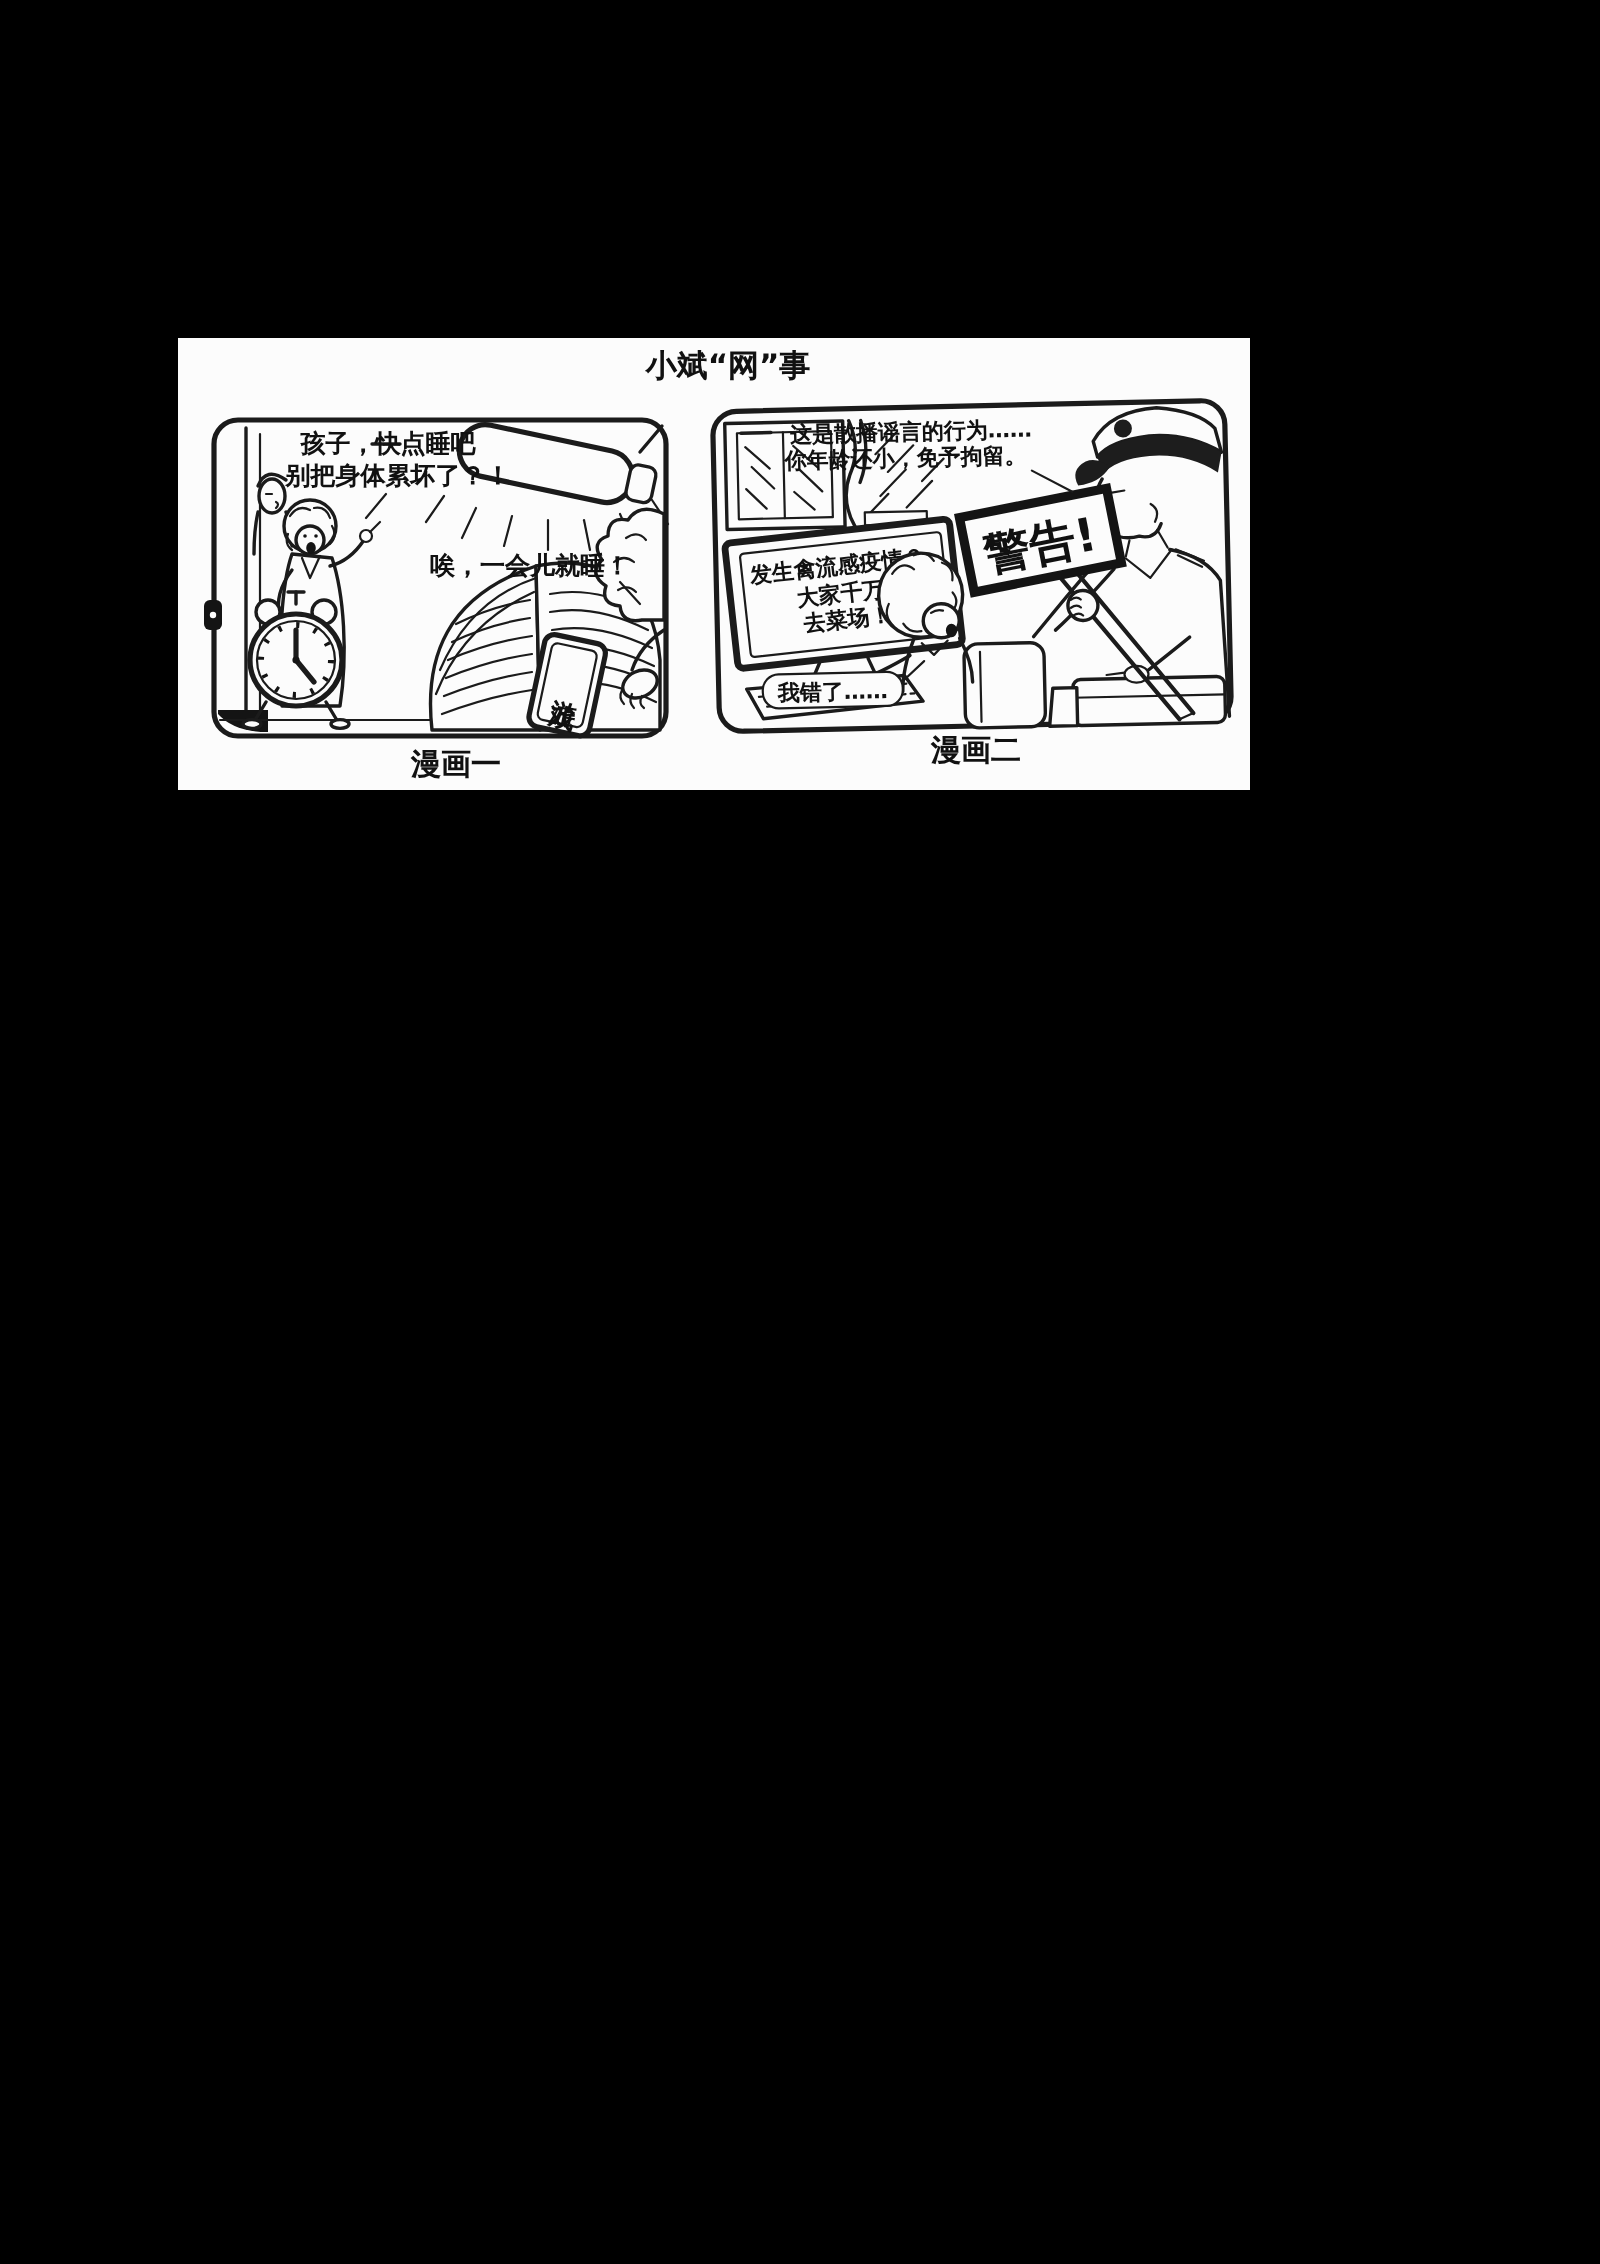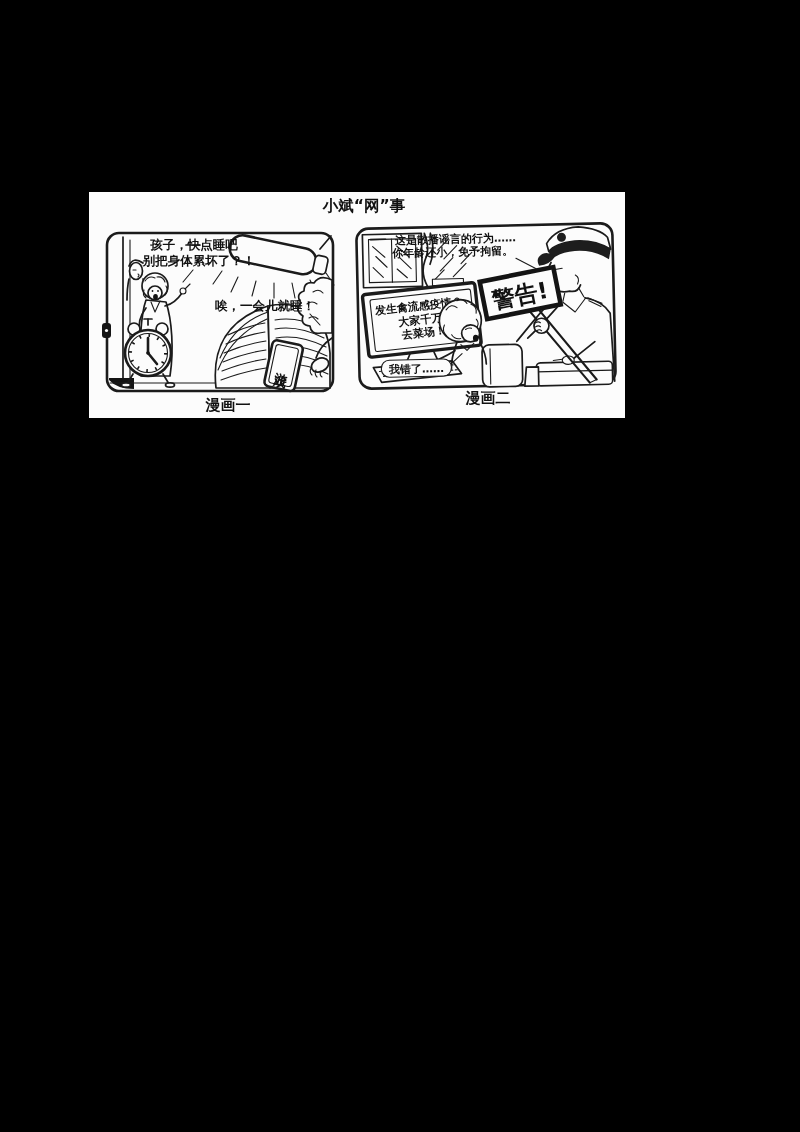--- a/index.html
+++ b/index.html
@@ -1,18 +1,18 @@
 <!DOCTYPE html>
 <html><head>
 <meta charset="utf-8">
 <style>
   html,body { margin:0; padding:0; background:#000; }
   .stage { position:relative; width:800px; height:1132px; background:#000; overflow:hidden;
            font-family:"DejaVu Sans", sans-serif; }
-  .sheet { position:absolute; left:89px; top:192px; width:536px; height:226px; background:#fcfcfc; }
+  .sheet { position:absolute; left:89px; top:169px; width:536px; height:226px; background:#fcfcfc; }
   svg { display:block; }
   .ln    { fill:none; stroke:#1b1b1b; stroke-width:2.1; stroke-linecap:round; stroke-linejoin:round; }
   .thin  { stroke-width:1.1; }
   .mid   { stroke-width:1.7; }
   .thick { stroke-width:2.6; }
   .fillw { fill:#fcfcfc; }
   text { fill:#111; font-family:"DejaVu Sans", sans-serif; }
   .title   { font-size:15.5px; font-weight:700; }
   .caption { font-size:15px;   font-weight:700; }
   .speech  { font-size:12.5px; font-weight:700; }

